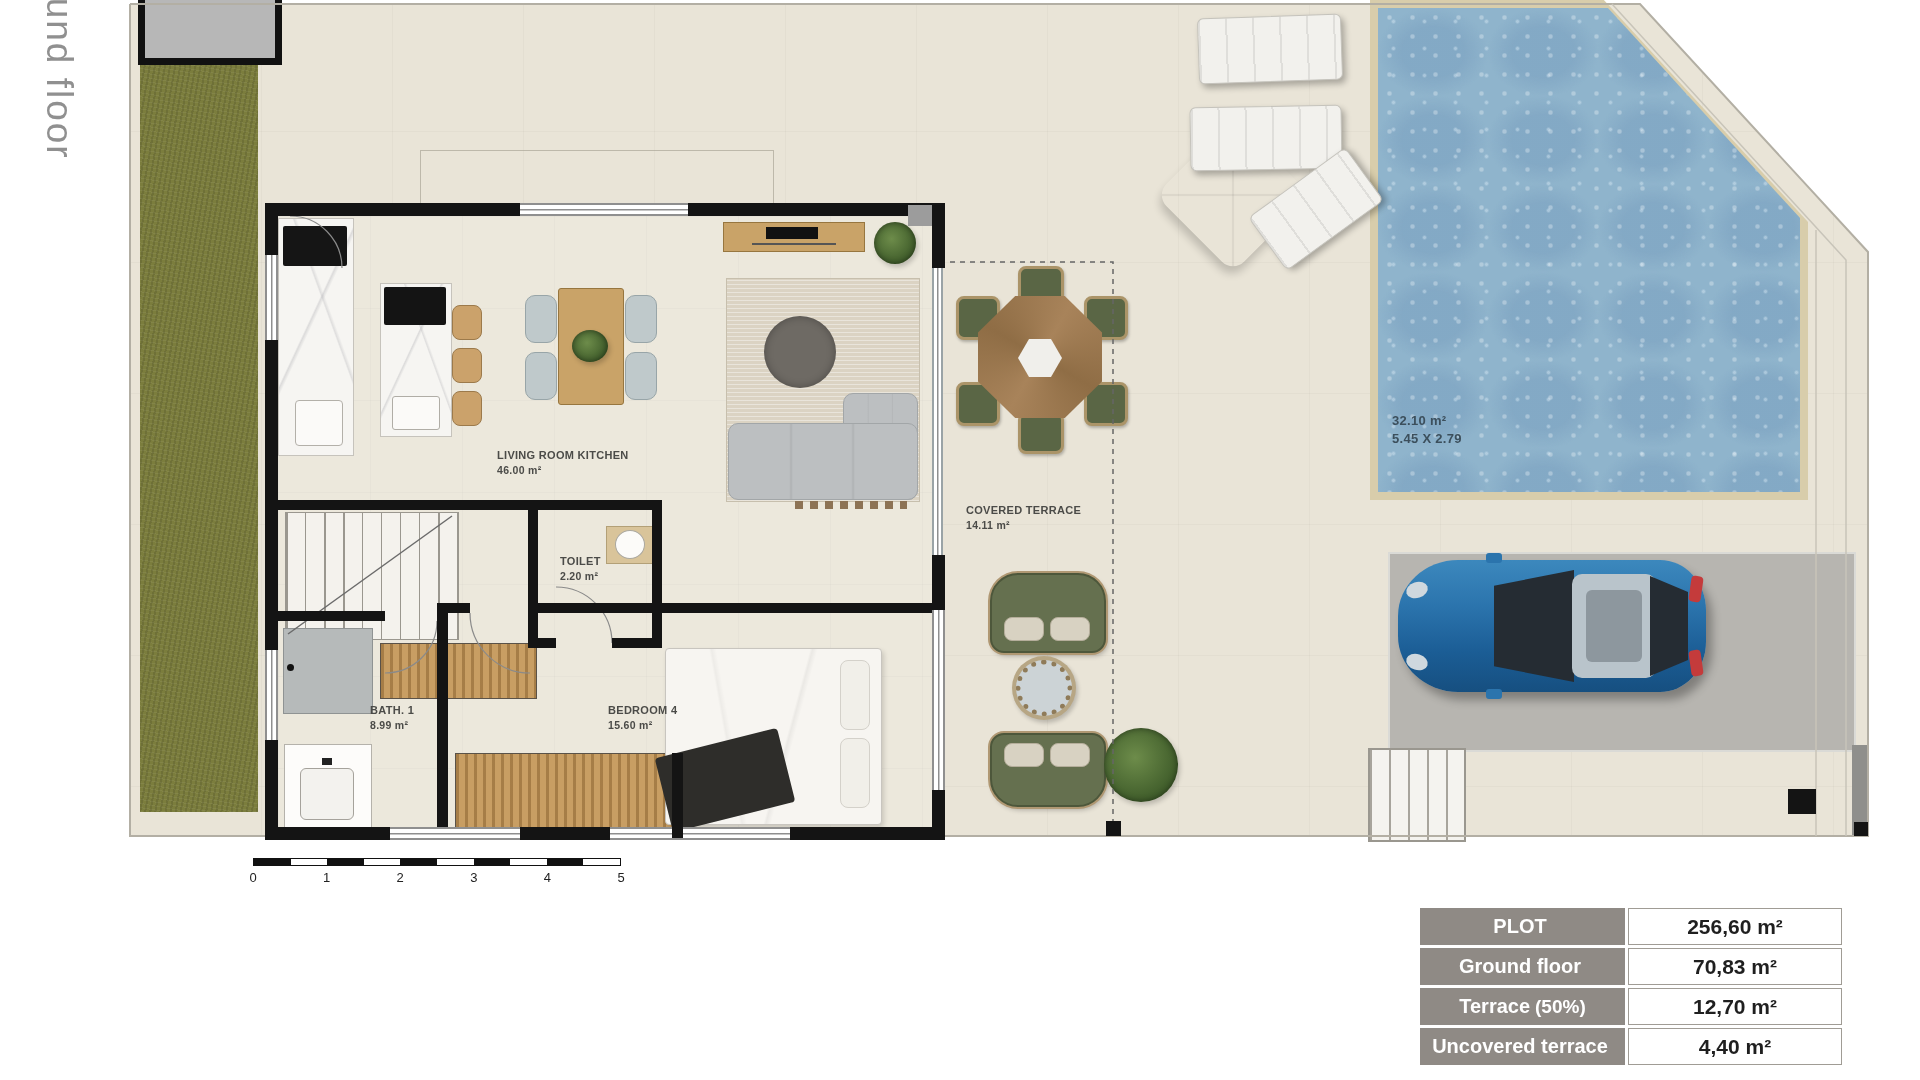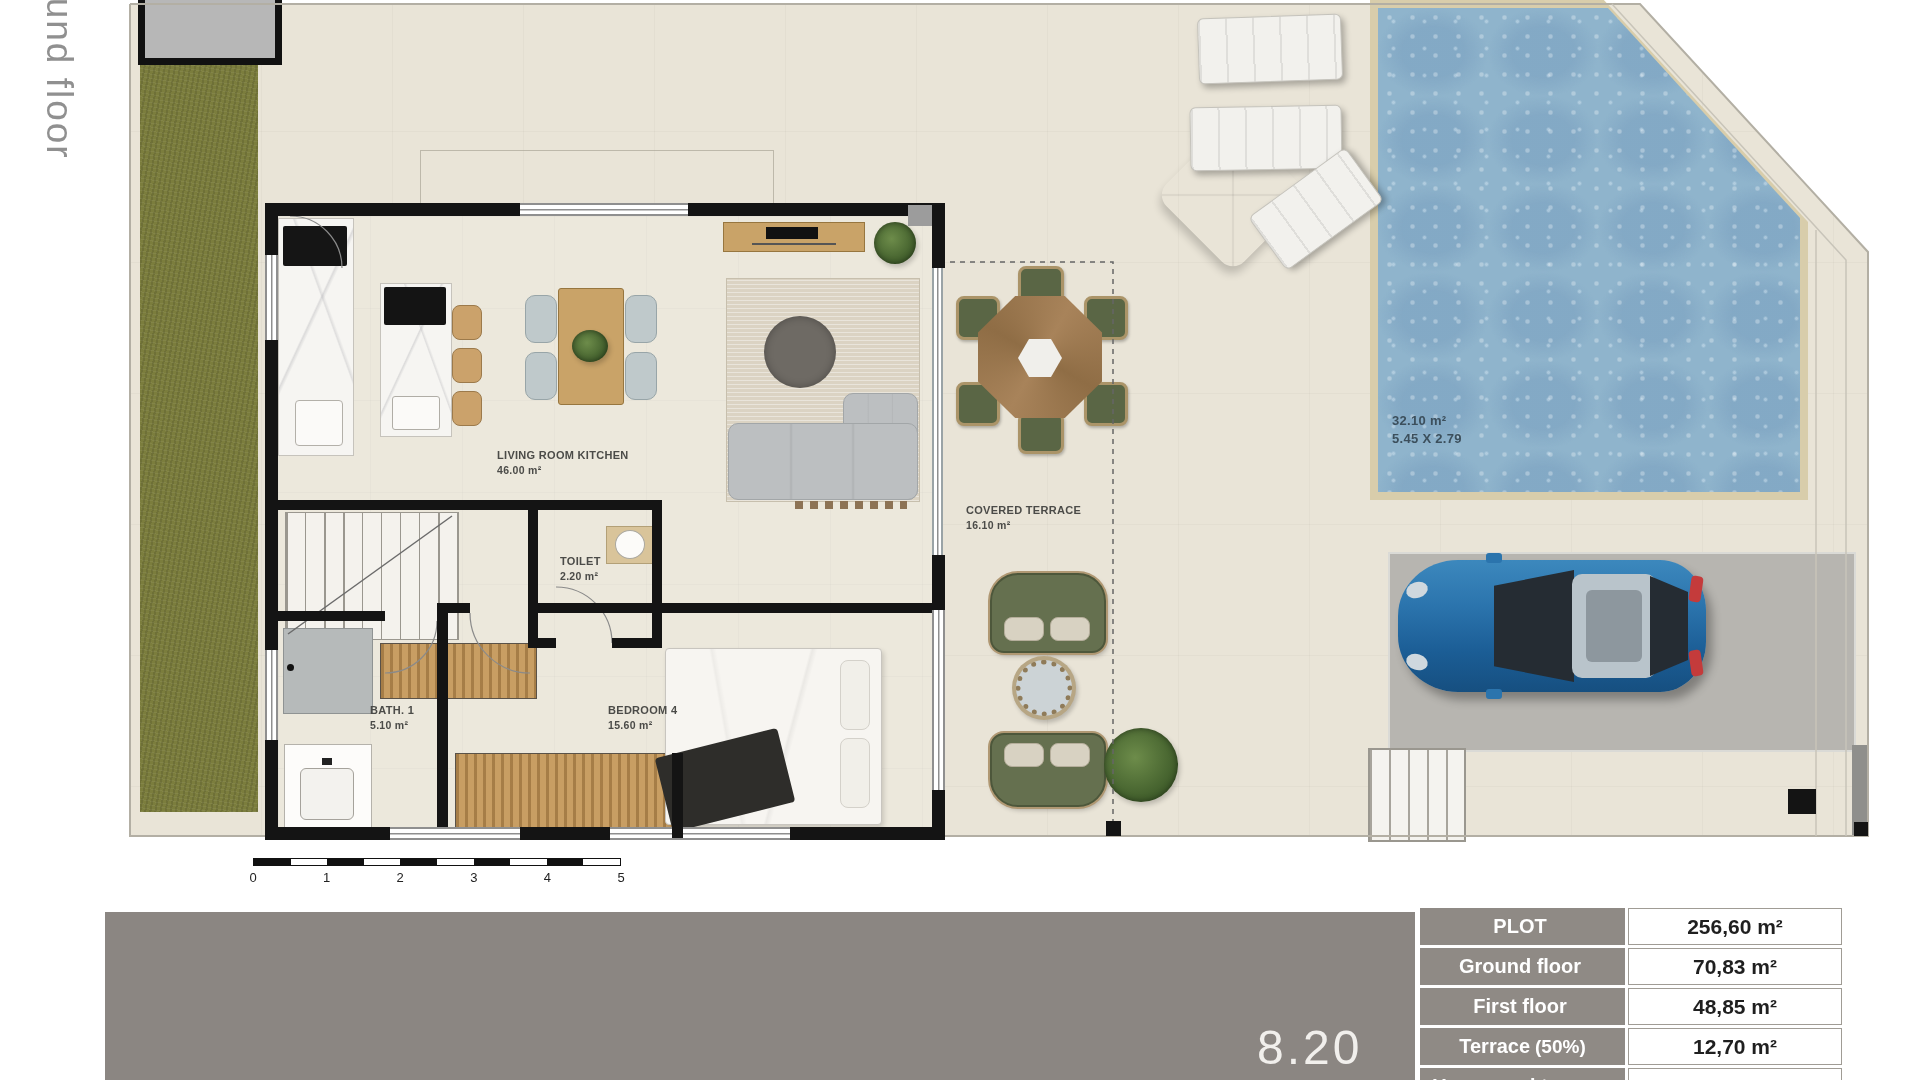--- a/index.html
+++ b/index.html
@@ -265,69 +265,59 @@
   <div class="abs rlabel" style="left:497px;top:448px;">
     <div>LIVING ROOM KITCHEN</div>
     <div class="area">46.00 m²</div>
   </div>
   <div class="abs rlabel" style="left:560px;top:554px;">
     <div>TOILET</div>
     <div class="area">2.20 m²</div>
   </div>
   <div class="abs rlabel" style="left:370px;top:703px;">
     <div>BATH. 1</div>
-    <div class="area">5.10 m²</div>
+    <div class="area">8.99 m²</div>
   </div>
   <div class="abs rlabel" style="left:608px;top:703px;">
     <div>BEDROOM 4</div>
     <div class="area">15.60 m²</div>
   </div>
   <div class="abs rlabel" style="left:966px;top:503px;">
     <div>COVERED TERRACE</div>
-    <div class="area">16.10 m²</div>
+    <div class="area">14.11 m²</div>
   </div>
 
   <div id="scalebar" class="abs">
     <div class="bar"></div>
     <span class="tick" style="left:0%">0</span>
     <span class="tick" style="left:20%">1</span>
     <span class="tick" style="left:40%">2</span>
     <span class="tick" style="left:60%">3</span>
     <span class="tick" style="left:80%">4</span>
     <span class="tick" style="left:100%">5</span>
   </div>
 
-  <div id="band" class="abs">
-    <div class="big">8.20</div>
-  </div>
 
   <div id="areas" class="abs">
     <div class="arow">
       <div class="alabel">
           <span>PLOT</span>
           <span class="note"></span>
         </div>
       <div class="avalue">256,60 m²</div>
     </div>
     <div class="arow">
       <div class="alabel">
           <span>Ground floor</span>
           <span class="note"></span>
         </div>
       <div class="avalue">70,83 m²</div>
     </div>
     <div class="arow">
       <div class="alabel">
-          <span>First floor</span>
-          <span class="note"></span>
-        </div>
-      <div class="avalue">48,85 m²</div>
-    </div>
-    <div class="arow">
-      <div class="alabel">
           <span>Terrace</span>
           <span class="note">(50%)</span>
         </div>
       <div class="avalue">12,70 m²</div>
     </div>
     <div class="arow">
       <div class="alabel">
           <span>Uncovered terrace</span>
           <span class="note"></span>
         </div>

